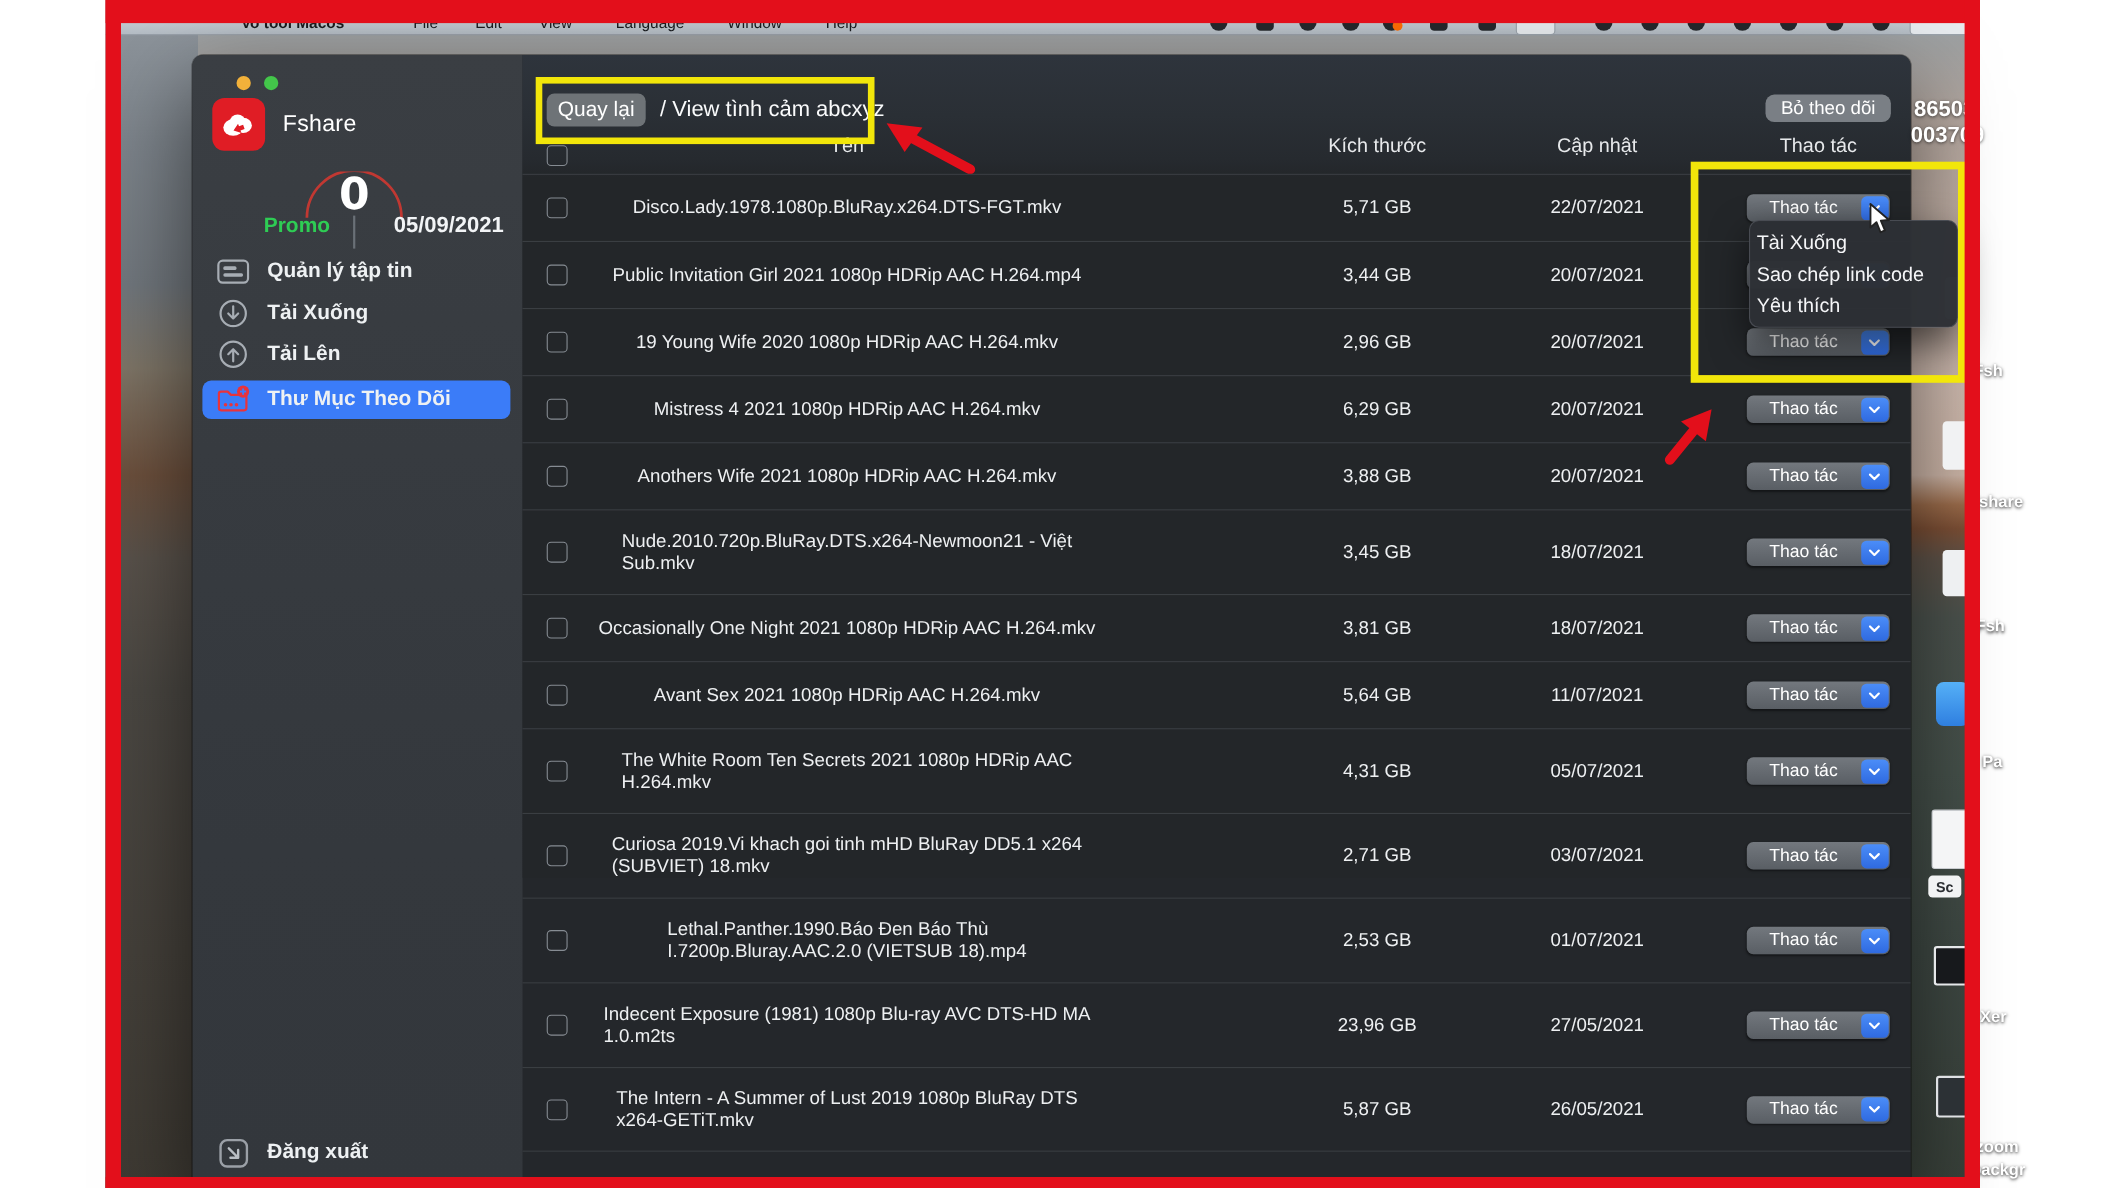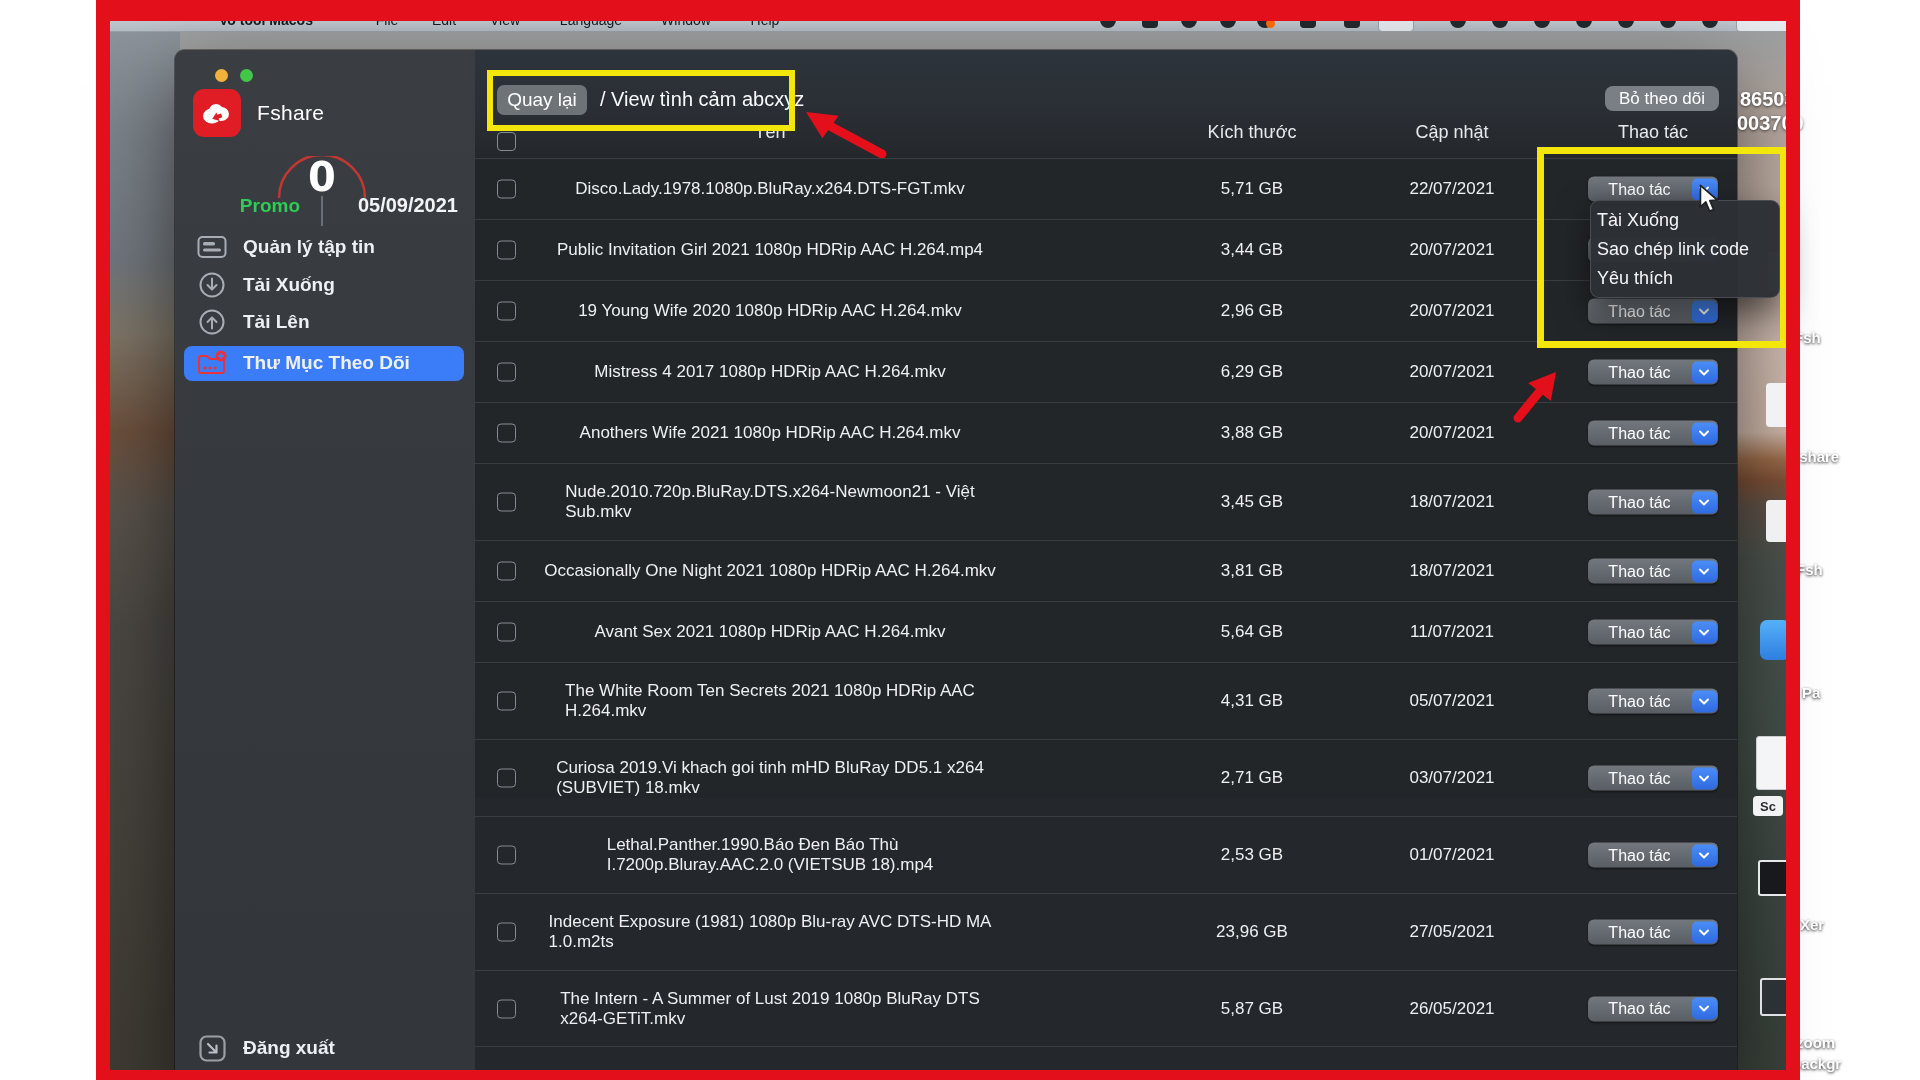--- a/index.html
+++ b/index.html
@@ -249,21 +249,21 @@
             <span class="ab-cap">
                 <svg width="12" height="8" viewBox="0 0 12 8">
                   <path d="M2,2 L6,6 L10,2" stroke="#fff" stroke-width="2" fill="none" stroke-linecap="round" stroke-linejoin="round"></path>
                 </svg>
               </span>
           </div>
         </div>
 
         <div class="trow" style="height:60px">
           <span class="cb"></span>
-          <div class="cell name">Mistress 4 2017 1080p HDRip AAC H.264.mkv</div>
+          <div class="cell name">Mistress 4 2021 1080p HDRip AAC H.264.mkv</div>
           <div class="cell size">6,29 GB</div>
           <div class="cell date">20/07/2021</div>
           <div class="action-btn">
             <span class="ab-label">Thao tác</span>
             <span class="ab-cap">
                 <svg width="12" height="8" viewBox="0 0 12 8">
                   <path d="M2,2 L6,6 L10,2" stroke="#fff" stroke-width="2" fill="none" stroke-linecap="round" stroke-linejoin="round"></path>
                 </svg>
               </span>
           </div>

